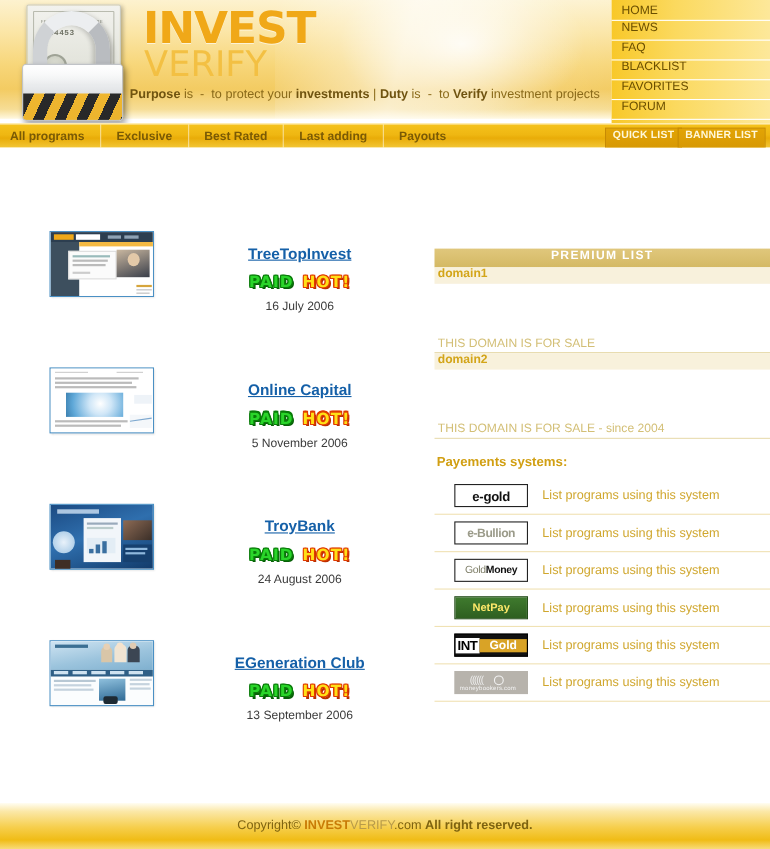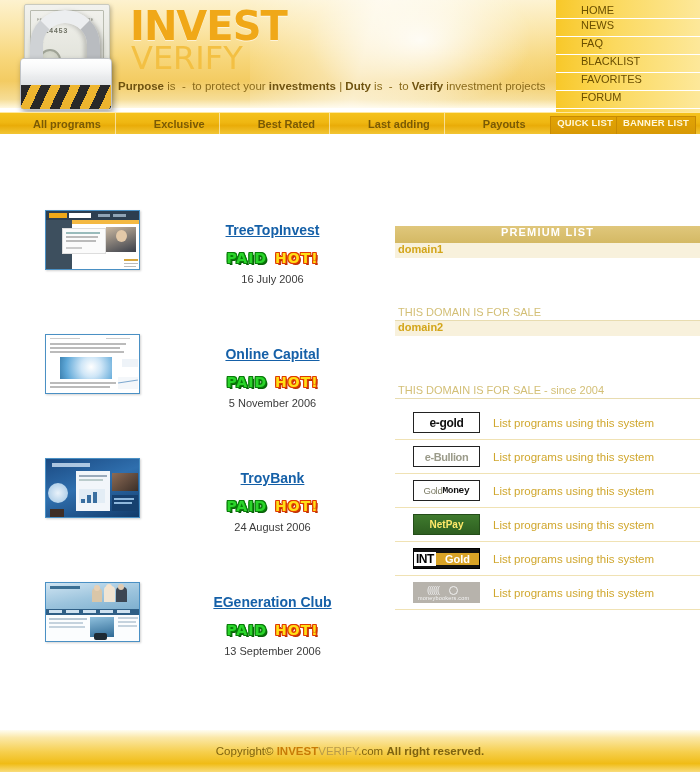--- a/index.html
+++ b/index.html
@@ -140,41 +140,40 @@
   }
   .tagline b { color:#6f5310; }
 
   
   .topmenu {
     position:absolute; right:0; top:0; width:144px; height:112px;
     background: linear-gradient(90deg,#f8c829 0%, #fbd95e 40%, #fde89a 100%);
   }
   .topmenu-item {
     position:relative; height:18px; line-height:17px;
-    padding-left:25px;
+    padding-left:9px;
     font: 11px "Liberation Sans", sans-serif;
     color:#6b4f00;
     border-bottom:1px solid #ffffff;
     cursor:pointer;
   }
   .topmenu-item:first-child { padding-top:1px; height:19px; line-height:18px; }
 
   
   .nav1 {
     position:absolute; left:0; top:112px; width:700px; height:22px;
     background: linear-gradient(180deg,#f5c21c 0%, #efb712 45%, #e9ac08 60%, #f2c534 100%);
     border-top:1px solid #ffe9a0;
     overflow:hidden;
   }
   .nav1-items { position:absolute; left:0; top:0; height:22px; display:flex; align-items:center; }
   .nav1-item {
     font: bold 11px "Liberation Sans", sans-serif;
     color:#7a5a05; padding:0 14px; line-height:22px; cursor:pointer;
     border-right:1px solid rgba(255,255,255,.55);
-    margin-left:24px;
   }
   .nav1-item:first-child{ padding-left:9px; }
   .nav1-item:last-child{ border-right:none; }
   .listbtn {
     position:absolute; top:3px; height:32px; line-height:16px;
     background: linear-gradient(180deg,#e2a405,#cf9004);
     color:#fff8da; font: bold 9.5px "Liberation Sans", sans-serif;
     letter-spacing:.2px; padding:0 6px; cursor:pointer;
     border:1px solid #c78a03;
   }
@@ -294,21 +293,21 @@
   }
   .pay-link {
     font: 11.5px "Liberation Sans", sans-serif; color:#d0a72e; cursor:pointer;
   }
   
   .lg-egold { border:1px solid #222; background:#fff; font:bold 12px "Liberation Sans",sans-serif; color:#111; letter-spacing:-.3px;}
   .lg-bullion { border:1px solid #222; background:#fff; position:relative; }
   .lg-bullion span { font:bold 11px "Liberation Sans",sans-serif; color:#9b9b8a; letter-spacing:-.4px;}
   .lg-goldmoney { border:1px solid #222; background:#fff; font:bold 9.5px "Liberation Sans",sans-serif; letter-spacing:-.3px;}
   .lg-goldmoney i { font-style:normal; color:#7d7d66; font-weight:normal; }
-  .lg-goldmoney b { color:#111;font-family:Liberation Mono, monospace; }
+  .lg-goldmoney b { color:#111; }
   .lg-netpay { background:linear-gradient(180deg,#3f7a2e,#2e5f20); color:#ffe96a; font:bold 10px "Liberation Sans",sans-serif; border:1px solid #244d19;}
   .lg-intgold { background:#111; display:flex; border:1px solid #000; }
   .lg-intgold .p1 { background:#fff; color:#000; font:bold 12px "Liberation Sans",sans-serif; padding:0 2px; display:flex; align-items:center; letter-spacing:-.5px;}
   .lg-intgold .p2 { background:#d9a326; color:#fff; font:bold 11px "Liberation Sans",sans-serif; padding:0 3px; display:flex; align-items:center; flex:1; justify-content:center;}
   .lg-mb { background:#b7b3ac; position:relative; }
   .lg-mb .rings { position:absolute; left:14px; top:3px; font:9px "Liberation Sans",sans-serif; color:#eee; letter-spacing:-1px;}
   .lg-mb .dot { position:absolute; left:36px; top:4px; width:9px; height:9px; border:1.6px solid #f2f2f2; border-radius:50%;}
   .lg-mb .mbtxt { position:absolute; left:5px; bottom:2px; font:5.5px "Liberation Sans",sans-serif; color:#f4f4f4; letter-spacing:.2px;}
 
   
@@ -511,20 +510,21 @@
 
       <div>
         <div class="domain-name">domain1</div>
         <div class="domain-desc">THIS DOMAIN IS FOR SALE</div>
       </div>
       <div>
         <div class="domain-name">domain2</div>
         <div class="domain-desc">THIS DOMAIN IS FOR SALE - since 2004</div>
       </div>
 
+      <div class="pay-title">Payements systems:</div>
 
       <div class="pay-list">
 
         <div class="pay-row">
           <div class="pay-logo lg-egold">e-gold</div>
           <div class="pay-link">List programs using this system</div>
         </div>
 
         <div class="pay-row">
           <div class="pay-logo lg-bullion">

